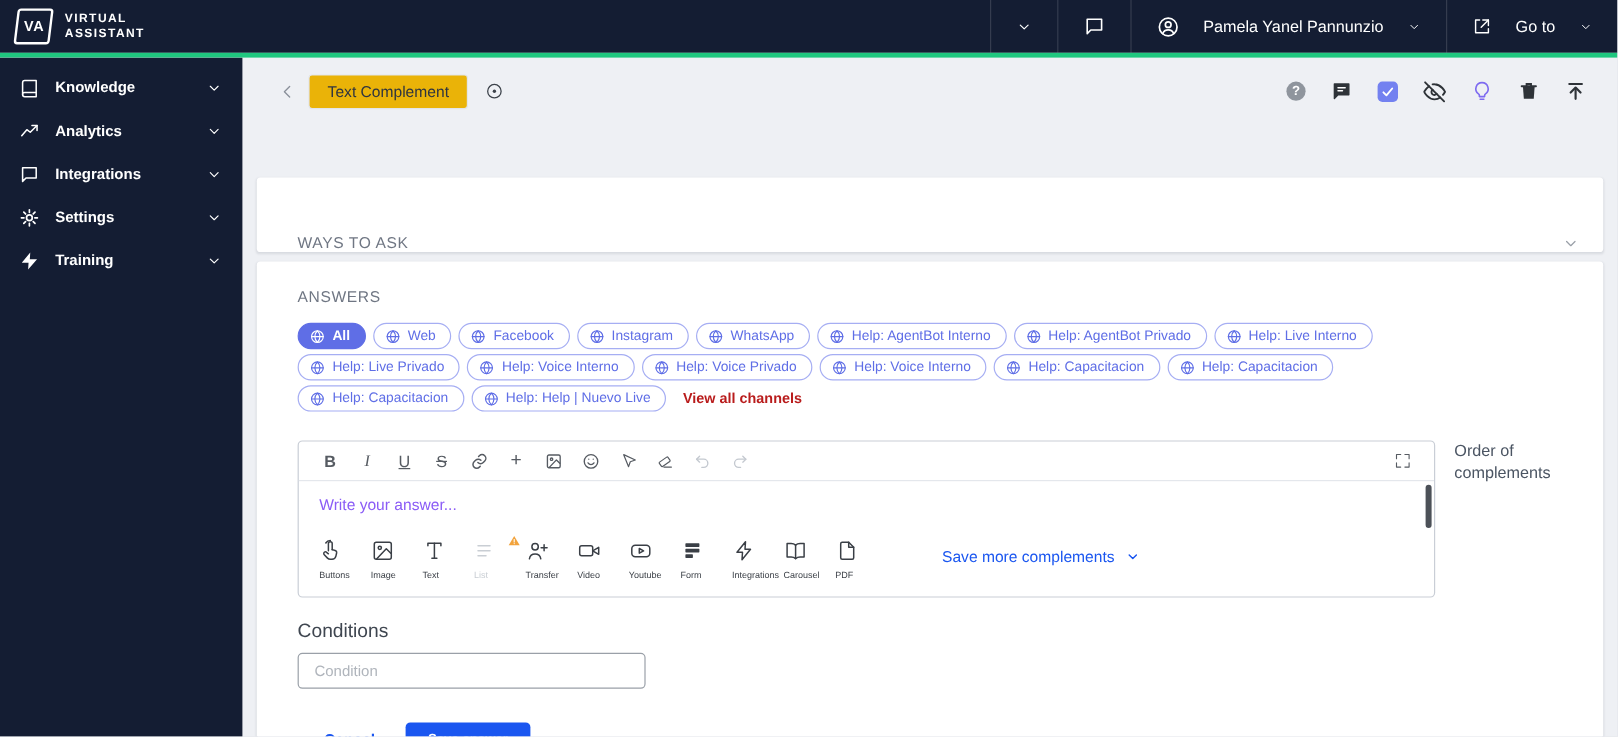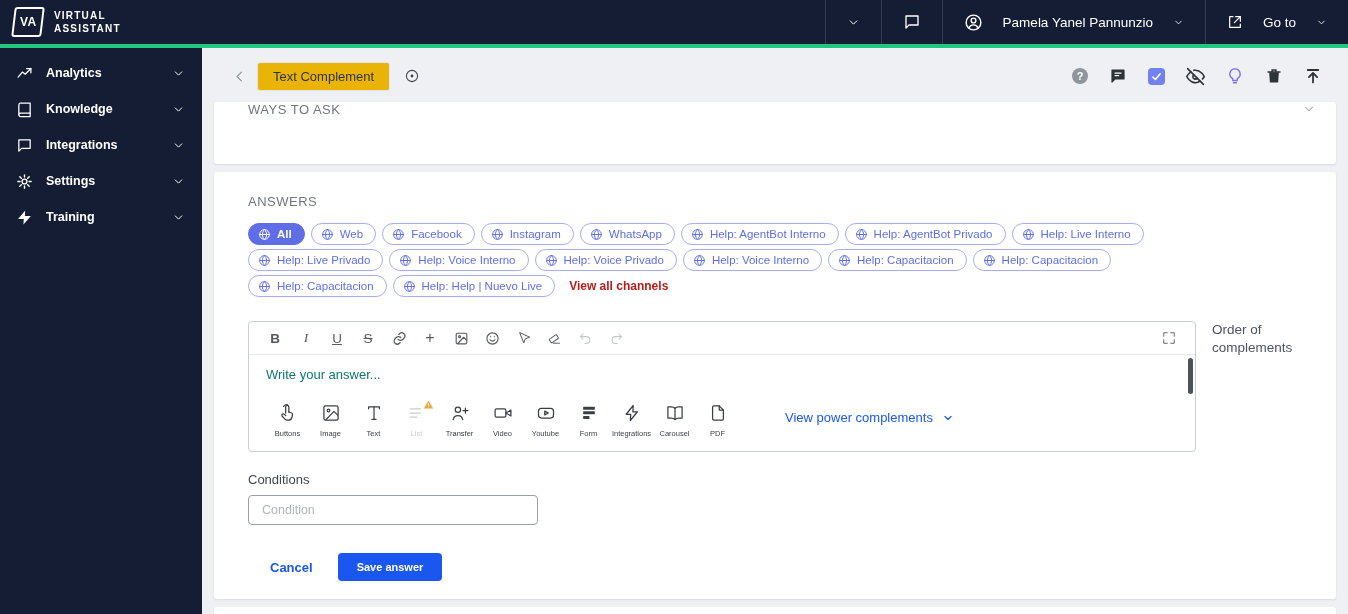--- a/index.html
+++ b/index.html
@@ -46,21 +46,21 @@
   .hicon { cursor:pointer; display:flex; align-items:center; justify-content:center; }
   .help-dot { width:16px; height:16px; border-radius:50%; background:#8f959d; color:#fff;
               font-size:11px; font-weight:bold; display:flex; align-items:center; justify-content:center; }
   .checkbox-ic { width:17px; height:17px; border-radius:4px; background:#7381f0; display:flex; align-items:center; justify-content:center; }
 
   
   .card { background:#fff; border-radius:3px; box-shadow:0 1px 2px rgba(20,30,50,.10); margin-bottom:8px; }
   .sec-title { font-size:13px; color:#6f7683; letter-spacing:.5px; }
 
   
-  .card-ways { flex:0 0 62px; height:62px; display:flex; align-items:flex-start; padding:0 20px 0 34px; }
+  .card-ways { flex:0 0 62px; height:62px; display:flex; align-items:flex-end; padding:0 20px 0 34px;margin-top:46px; }
   .banner { margin-left:237px; width:598px; display:flex; align-items:center; gap:18px;
             background:#f8f3fe; border:1px solid #d4baf6; border-radius:6px; padding:8px 12px 8px 22px; }
   .new-badge { background:#5c2e86; color:#fff; font-size:10px; font-weight:bold; padding:5px 11px; border-radius:11px; }
   .banner-text { font-size:13.5px; color:#241d31; }
   .test-btn { margin-left:auto; background:#7d2be5; color:#fff; border:none; border-radius:5px;
               padding:8px 23px; font-size:13px; font-weight:bold; font-family:inherit; cursor:pointer; }
   .ways-caret { margin-left:auto; color:#9aa0a8; cursor:pointer; }
 
   
   .card-answers { flex:0 0 auto; padding:22px 34px 18px; }
@@ -76,33 +76,33 @@
   .editor { width:968px; background:#fff; border:1px solid #c9ced6; border-radius:4px; position:relative; }
   .editor-toolbar { height:33px; display:flex; align-items:center; padding:0 17px; border-bottom:1px solid #e4e7ec; color:#565b62; }
   .tool { width:18px; margin-right:13px; display:flex; align-items:center; justify-content:center;
           font-size:13.5px; cursor:pointer; }
   .tool.b { font-weight:bold; }
   .tool.i { font-style:italic; font-family:"Liberation Serif", serif; }
   .tool.u { text-decoration:underline; }
   .tool.s { text-decoration:line-through; }
   .tool.disabled { color:#c4c9d0; cursor:default; }
   .tool-expand { margin-left:auto; margin-right:0; color:#565b62; cursor:pointer; }
-  .editor-body { height:48px; padding:12px 17px; font-size:13px; color:#0f766e; cursor:text; }
+  .editor-body { height:48px; padding:12px 17px; font-size:13px; color:#8b5cf6; cursor:text; }
   .editor-complements { display:flex; align-items:flex-start; padding:0 17px 13px; }
-  .comp { width:43px; display:flex; flex-direction:column; align-items:center; gap:6px;
+  .comp { width:43px; display:flex; flex-direction:column; gap:6px;
           color:#3a3f46; cursor:pointer; position:relative; }
   .comp-label { font-size:7.5px; color:#3a3f46; white-space:nowrap; }
   .comp.disabled, .comp.disabled .comp-label { color:#c9ced4; cursor:default; }
   .comp .warn { position:absolute; top:-4px; right:4px; }
   .view-more { margin-left:46px; margin-top:7px; display:flex; align-items:center; gap:9px;
                color:#1a56f0; font-size:13px; cursor:pointer; }
   .scroll-thumb { position:absolute; right:2px; top:36px; width:5px; height:36px; background:#4c5158; border-radius:3px; cursor:pointer; }
   .order-note { width:92px; margin-left:16px; font-size:13.5px; color:#4b5563; line-height:1.35; }
 
-  .conditions-title { margin-top:20px; font-size:13px; color:#3f4650; }
+  .conditions-title { margin-top:20px; font-size:16px; color:#3f4650; }
   .condition-input { margin-top:8px; width:290px; height:30px; border:1px solid #9aa0a8; border-radius:4px;
                      padding:4px 13px; font-size:12.5px; color:#3f4650; font-family:inherit; outline:none; display:block; }
   .condition-input::placeholder { color:#b0b5bc; }
   .actions { margin-top:28px; display:flex; align-items:center; gap:25px; padding-left:22px; }
   .cancel-link { color:#1a56f0; font-size:13px; font-weight:bold; cursor:pointer; }
   .save-btn { background:#1a56f0; color:#fff; border:none; border-radius:4px; padding:8px 19px;
               font-size:11px; font-weight:bold; font-family:inherit; cursor:pointer; }
 
   
   .card-tags { flex:1; padding:24px 34px; margin-bottom:0; }
@@ -158,34 +158,34 @@
     </div>
   </div>
 
   <div class="green-line"></div>
 
   <div class="main">
 
     <div class="sidebar">
       <div class="nav-item">
         <svg class="si" width="17" height="17" viewBox="0 0 24 24">
+            <path d="M4 19.5A2.5 2.5 0 0 1 6.5 17H20V3H6.5A2.5 2.5 0 0 0 4 5.5z"></path>
+            <path d="M4 19.5A2.5 2.5 0 0 0 6.5 22H20v-5"></path>
+          </svg>
+        <span>Knowledge</span>
+        <svg class="si nav-caret" width="13" height="13" viewBox="0 0 24 24">
+            <polyline points="6 9 12 15 18 9"></polyline>
+          </svg>
+      </div>
+      <div class="nav-item">
+        <svg class="si" width="17" height="17" viewBox="0 0 24 24">
             <polyline points="3 17 9 10 13 13 21 5"></polyline>
             <polyline points="15 5 21 5 21 11"></polyline>
           </svg>
         <span>Analytics</span>
-        <svg class="si nav-caret" width="13" height="13" viewBox="0 0 24 24">
-            <polyline points="6 9 12 15 18 9"></polyline>
-          </svg>
-      </div>
-      <div class="nav-item">
-        <svg class="si" width="17" height="17" viewBox="0 0 24 24">
-            <path d="M4 19.5A2.5 2.5 0 0 1 6.5 17H20V3H6.5A2.5 2.5 0 0 0 4 5.5z"></path>
-            <path d="M4 19.5A2.5 2.5 0 0 0 6.5 22H20v-5"></path>
-          </svg>
-        <span>Knowledge</span>
         <svg class="si nav-caret" width="13" height="13" viewBox="0 0 24 24">
             <polyline points="6 9 12 15 18 9"></polyline>
           </svg>
       </div>
       <div class="nav-item">
         <svg class="si" width="17" height="17" viewBox="0 0 24 24">
             <path d="M4 4h16v12H8l-4 4z"></path>
           </svg>
         <span>Integrations</span>
         <svg class="si nav-caret" width="13" height="13" viewBox="0 0 24 24">
@@ -564,21 +564,21 @@
                 <span class="comp-label">Carousel</span>
               </div>
               <div class="comp">
                 <svg class="si" width="20" height="20" viewBox="0 0 24 24" style="stroke-width:1.5">
                     <path d="M13.5 3.5H7A1.5 1.5 0 0 0 5.5 5v14A1.5 1.5 0 0 0 7 20.5h10a1.5 1.5 0 0 0 1.5-1.5V8.5z"></path>
                     <path d="M13.5 3.5v5h5"></path>
                   </svg>
                 <span class="comp-label">PDF</span>
               </div>
               <div class="view-more">
-                <span>View power complements</span>
+                <span>Save more complements</span>
                 <svg class="si" width="12" height="12" viewBox="0 0 24 24" style="stroke-width:2.4">
                     <polyline points="6 9 12 15 18 9"></polyline>
                   </svg>
               </div>
             </div>
             <div class="scroll-thumb"></div>
           </div>
           <div class="order-note">Order of complements</div>
         </div>
 

